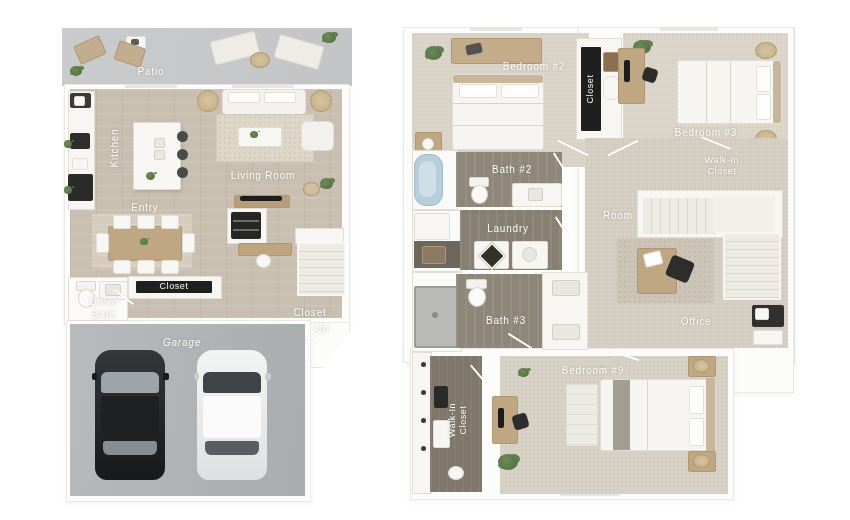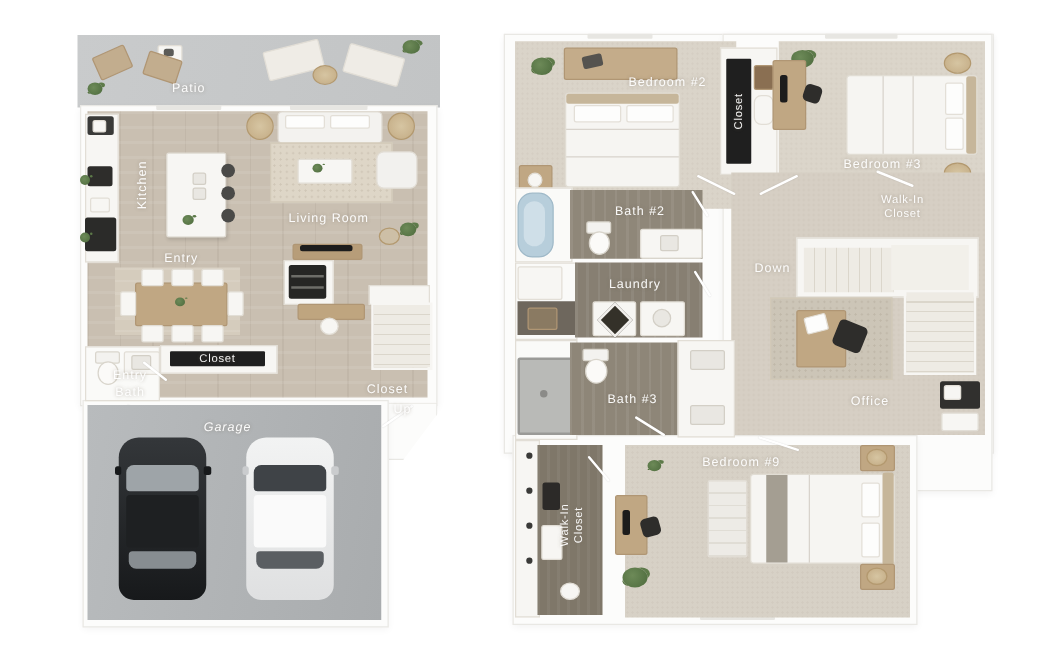--- a/index.html
+++ b/index.html
@@ -165,21 +165,21 @@
       <div class="glassR" style="background:#5a5e62;"></div>
       <div class="mirrL" style="background:#caccce;"></div>
       <div class="mirrR" style="background:#caccce;"></div>
     </div>
 
     <span class="lbl" style="left:151px;top:72px;">Patio</span>
     <span class="lbl v" style="left:115px;top:148px;">Kitchen</span>
     <span class="lbl" style="left:263px;top:176px;">Living Room</span>
     <span class="lbl" style="left:145px;top:208px;">Entry</span>
     <span class="lbl sm" style="left:174px;top:287px;">Closet</span>
-    <span class="lbl wrap" style="left:104px;top:308px;width:44px;">Entry Bath</span>
+    <span class="lbl wrap" style="left:104px;top:308px;width:44px;">Down Bath</span>
     <span class="lbl" style="left:322px;top:297px;margin-top:32px;">Up</span>
     <span class="lbl" style="left:310px;top:313px;">Closet</span>
     <span class="lbl" style="left:182px;top:343px;font-style:italic;">Garage</span>
   </section>
 
   <section class="abs" style="inset:0;">
 
     <div class="fp" style="left:403px;top:27px;width:390px;height:334px;"></div>
     <div class="fp" style="left:578px;top:27px;width:214px;height:364px;"></div>
     <div class="fp" style="left:410px;top:348px;width:322px;height:150px;"></div>
@@ -309,20 +309,20 @@
     <div class="door" style="left:506px;top:340px;width:28px;transform:rotate(32deg);"></div>
     <div class="door" style="left:606px;top:354px;width:34px;transform:rotate(18deg);"></div>
     <div class="door" style="left:466px;top:374px;width:26px;transform:rotate(50deg);"></div>
 
     <span class="lbl" style="left:518px;top:67px;margin-left:16px;">Bedroom #2</span>
     <span class="lbl v sm" style="left:591px;top:89px;">Closet</span>
     <span class="lbl" style="left:706px;top:133px;">Bedroom #3</span>
     <span class="lbl" style="left:512px;top:170px;">Bath #2</span>
     <span class="lbl wrap sm" style="left:722px;top:166px;width:56px;">Walk-In Closet</span>
     <span class="lbl" style="left:508px;top:229px;">Laundry</span>
-    <span class="lbl" style="left:618px;top:216px;">Down</span>
+    <span class="lbl" style="left:618px;top:216px;">Room</span>
     <span class="lbl" style="left:506px;top:321px;">Bath #3</span>
     <span class="lbl" style="left:696px;top:322px;">Office</span>
     <span class="lbl vwrap sm" style="left:458px;top:420px;width:56px;">Walk-In Closet</span>
     <span class="lbl" style="left:593px;top:371px;">Bedroom #9</span>
   </section>
 
 </div>
 
 </body></html>

